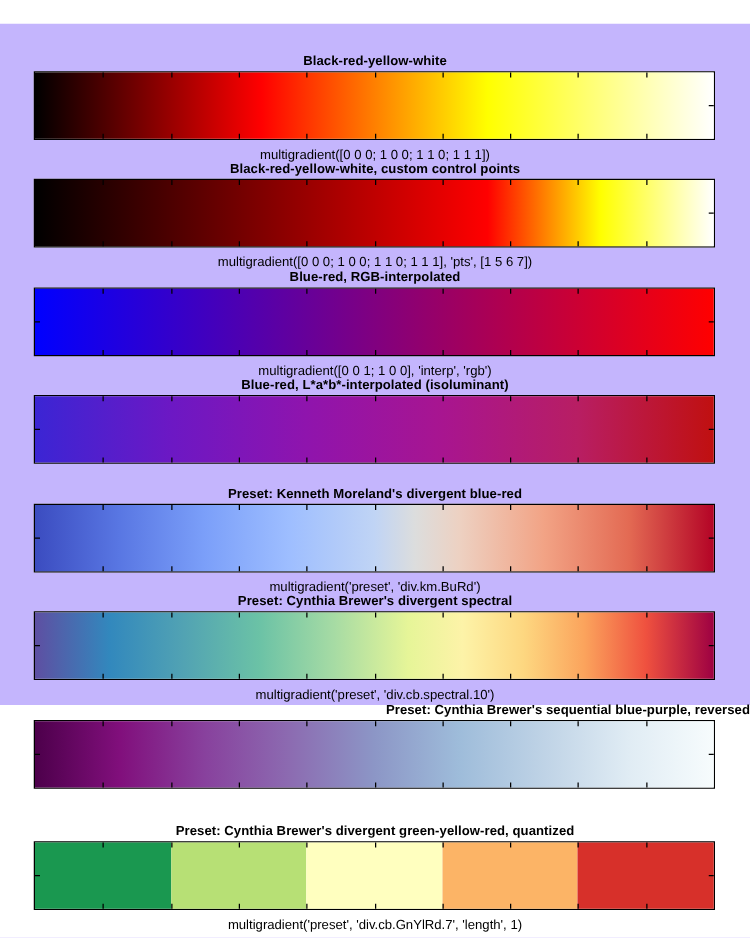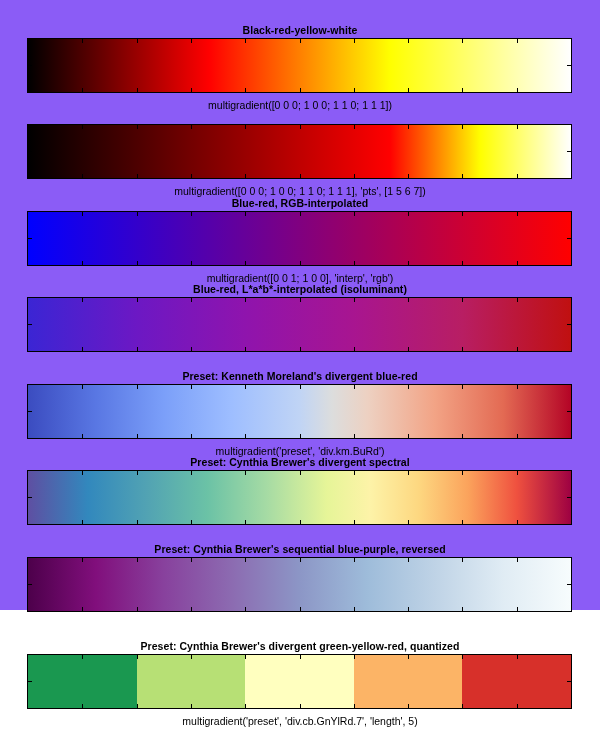--- a/index.html
+++ b/index.html
@@ -11,22 +11,23 @@
     width: 600px;
     height: 750px;
     font-family: "Liberation Sans", sans-serif;
     -webkit-font-smoothing: antialiased;
     overflow: hidden;
     position: relative;
   }
   #figure {
     position: relative;
     width: 600px;
-    height: 610px;
-    background: #8b5cf6;
+    height: 545px;
+    background: #c4b5fd;
+    margin-top: 19px;
   }
   .panel {
     position: absolute;
     left: 0;
     width: 600px;
   }
   .panel-title {
     position: absolute;
     left: 0;
     width: 600px;
@@ -123,20 +124,21 @@
           <div class="tick-bot" style="left: 80%;"></div>
           <div class="tick-top" style="left: 90%;"></div>
           <div class="tick-bot" style="left: 90%;"></div>
           <div class="tick-left"></div>
           <div class="tick-right"></div>
         </div>
       </div>
       <div class="panel-caption" style="top: 75px;">multigradient([0 0 0; 1 0 0; 1 1 0; 1 1 1])</div>
     </div>
     <div class="panel" style="top: 110px; height: 89px;">
+      <div class="panel-title" style="top: 0px;">Black-red-yellow-white, custom control points</div>
       <div class="axes" style="top: 14px;">
         <div class="cbar" style="background: linear-gradient(to right, rgb(0, 0, 0) 0%, rgb(255, 0, 0) 66.667%, rgb(255, 255, 0) 83.333%, rgb(255, 255, 255) 100%);"></div>
         <div class="ticks">
           <div class="tick-top" style="left: 10%;"></div>
           <div class="tick-bot" style="left: 10%;"></div>
           <div class="tick-top" style="left: 20%;"></div>
           <div class="tick-bot" style="left: 20%;"></div>
           <div class="tick-top" style="left: 30%;"></div>
           <div class="tick-bot" style="left: 30%;"></div>
           <div class="tick-top" style="left: 40%;"></div>
@@ -263,23 +265,24 @@
           <div class="tick-top" style="left: 70%;"></div>
           <div class="tick-bot" style="left: 70%;"></div>
           <div class="tick-top" style="left: 80%;"></div>
           <div class="tick-bot" style="left: 80%;"></div>
           <div class="tick-top" style="left: 90%;"></div>
           <div class="tick-bot" style="left: 90%;"></div>
           <div class="tick-left"></div>
           <div class="tick-right"></div>
         </div>
       </div>
+      <div class="panel-caption" style="top: 75px;">multigradient('preset', 'div.cb.spectral.10')</div>
     </div>
     <div class="panel" style="top: 543px; height: 89px;">
-      <div class="panel-title" style="top: 0px;">Preset: Cynthia Brewer's sequential blue-purple, reversed</div>
+      <div class="panel-title" style="top: 0px; text-align: right;">Preset: Cynthia Brewer's sequential blue-purple, reversed</div>
       <div class="axes" style="top: 14px;">
         <div class="cbar" style="background: linear-gradient(to right, rgb(77, 0, 75) 0%, rgb(129, 15, 124) 12.5%, rgb(136, 65, 157) 25%, rgb(140, 107, 177) 37.5%, rgb(140, 150, 198) 50%, rgb(158, 188, 218) 62.5%, rgb(191, 211, 230) 75%, rgb(224, 236, 244) 87.5%, rgb(247, 252, 253) 100%);"></div>
         <div class="ticks">
           <div class="tick-top" style="left: 10%;"></div>
           <div class="tick-bot" style="left: 10%;"></div>
           <div class="tick-top" style="left: 20%;"></div>
           <div class="tick-bot" style="left: 20%;"></div>
           <div class="tick-top" style="left: 30%;"></div>
           <div class="tick-bot" style="left: 30%;"></div>
           <div class="tick-top" style="left: 40%;"></div>
@@ -325,15 +328,15 @@
           <div class="tick-top" style="left: 70%;"></div>
           <div class="tick-bot" style="left: 70%;"></div>
           <div class="tick-top" style="left: 80%;"></div>
           <div class="tick-bot" style="left: 80%;"></div>
           <div class="tick-top" style="left: 90%;"></div>
           <div class="tick-bot" style="left: 90%;"></div>
           <div class="tick-left"></div>
           <div class="tick-right"></div>
         </div>
       </div>
-      <div class="panel-caption" style="top: 75px;">multigradient('preset', 'div.cb.GnYlRd.7', 'length', 5)</div>
+      <div class="panel-caption" style="top: 75px;">multigradient('preset', 'div.cb.GnYlRd.7', 'length', 1)</div>
     </div>
   </div>
 
 </body></html>

